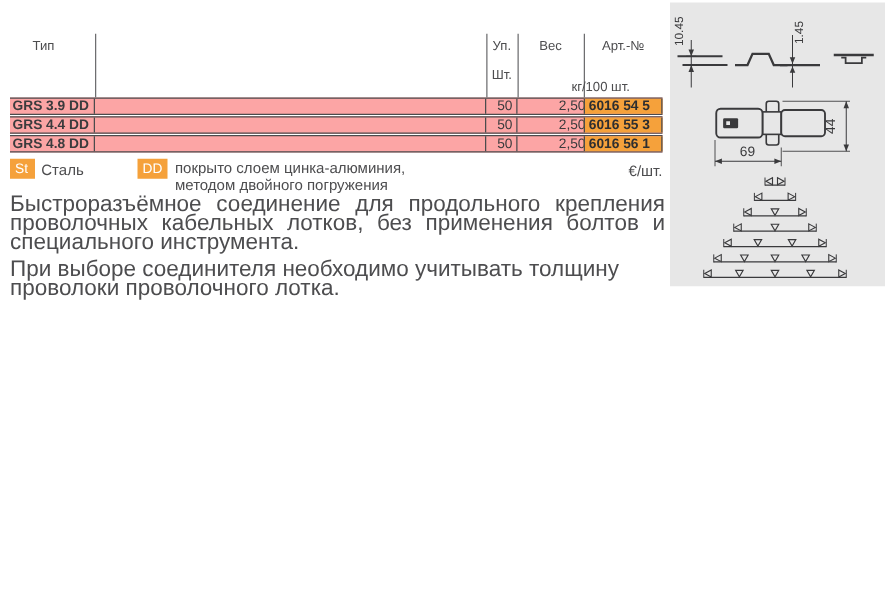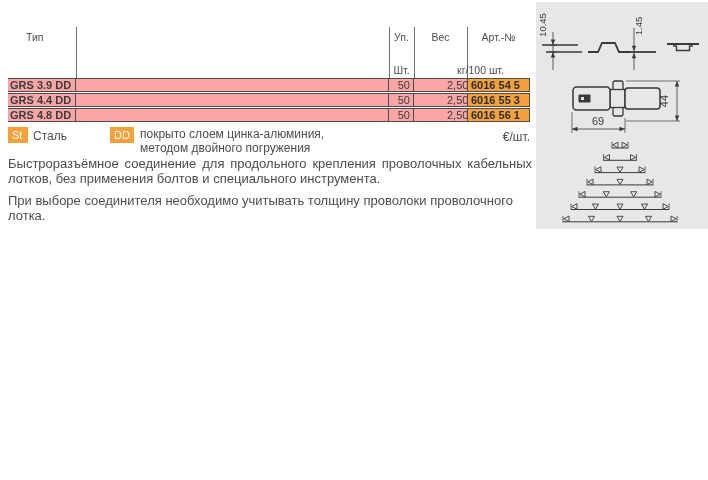--- a/index.html
+++ b/index.html
@@ -13,21 +13,21 @@
     color:#39393b; letter-spacing:.1px;
   }
   
   .tbl { position:absolute; left:8px; top:27px; width:522px; }
   .thead { position:relative; height:51px; font-size:10.5px; color:#4d4d4f; }
   .vline { position:absolute; top:0; width:1px; height:51px; background:#6e6e70; }
   .h-type { position:absolute; left:18px; top:4px; }
   .h-pack { position:absolute; left:381px; width:25px; top:4px; text-align:center; }
   .h-weight { position:absolute; left:406px; width:53px; top:4px; text-align:center; }
   .h-art { position:absolute; left:459px; width:63px; top:4px; text-align:center; }
-  .h-packunit { position:absolute; left:381px; width:25px; bottom:2px; text-align:center;margin-top:36px; }
+  .h-packunit { position:absolute; left:381px; width:25px; bottom:12px; text-align:center;margin-top:36px; }
   .h-weightunit { position:absolute; left:406px; width:53px; bottom:2px; text-align:center;margin-left:40px; }
   .row {
     display:flex; height:14px; margin-bottom:1px; background:#fca5a5;
     border-top:1px solid #4b4b4d; border-bottom:1px solid #4b4b4d;
     font-size:11px; line-height:12px; color:#3b3b3d;
   }
   .c-type { width:68px; font-weight:bold; padding-left:2px; border-right:1px solid #4b4b4d; }
   .c-fill { flex:1; }
   .c-pack { width:25px; text-align:right; padding-right:3px; border-left:1px solid #4b4b4d; }
   .c-weight { width:54px; text-align:right; padding-right:3px; border-left:1px solid #4b4b4d;padding-left:33px; }
@@ -38,21 +38,21 @@
   .badge {
     position:absolute; top:0; height:16px; background:#f5a13b; color:#ffffff;
     font-size:11px; line-height:16px; text-align:left; padding:0 4px;
   }
   .badge-st { left:0; min-width:20px; }
   .badge-dd { left:102px; min-width:24px; }
   .steel-label { position:absolute; left:25px; top:2px; }
   .coating { position:absolute; left:132px; top:1px; line-height:13.5px; }
   .price-unit { position:absolute; right:0; top:3px; }
   
-  .descr { position:absolute; left:8px; top:156px; width:524px; font-size:13px;
+  .descr { position:absolute; left:8px; top:156px; width:524px; font-size:18px;
            line-height:15px; color:#4d4d4f; }
   .descr p { margin:0 0 7px; }
   .descr p.just { text-align:justify; }
   
   .panel { position:absolute; left:536px; top:2px; width:172px; height:227px; background:#e7e7e7; }
   .panel svg { display:block; }
   .dimtext { font-family:"Liberation Sans", sans-serif; font-size:9.5px; fill:#3a3a3c; }
   .dimtext-lg { font-family:"Liberation Sans", sans-serif; font-size:11px; fill:#3a3a3c; }
 </style>
 </head>

